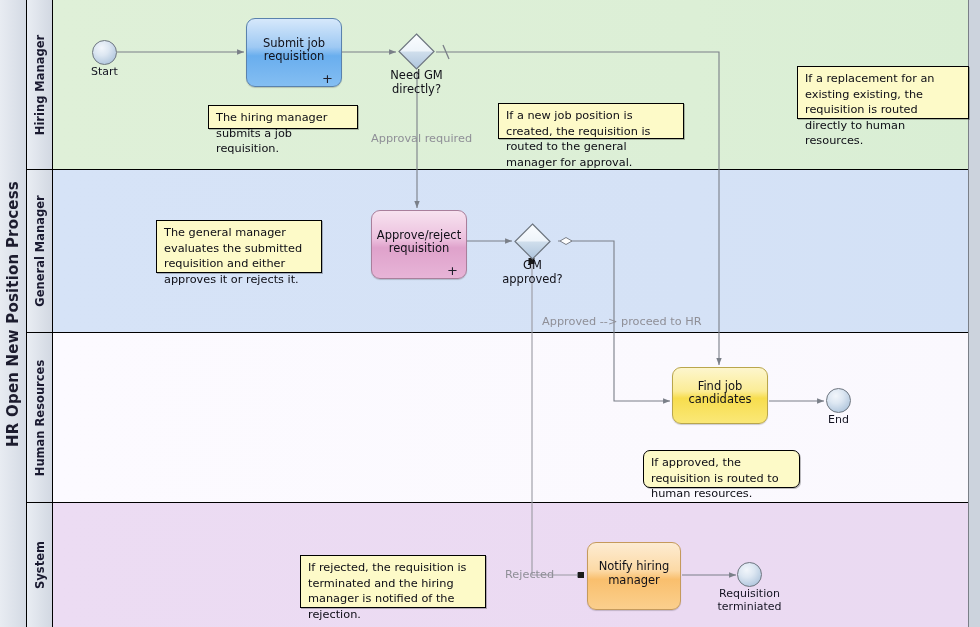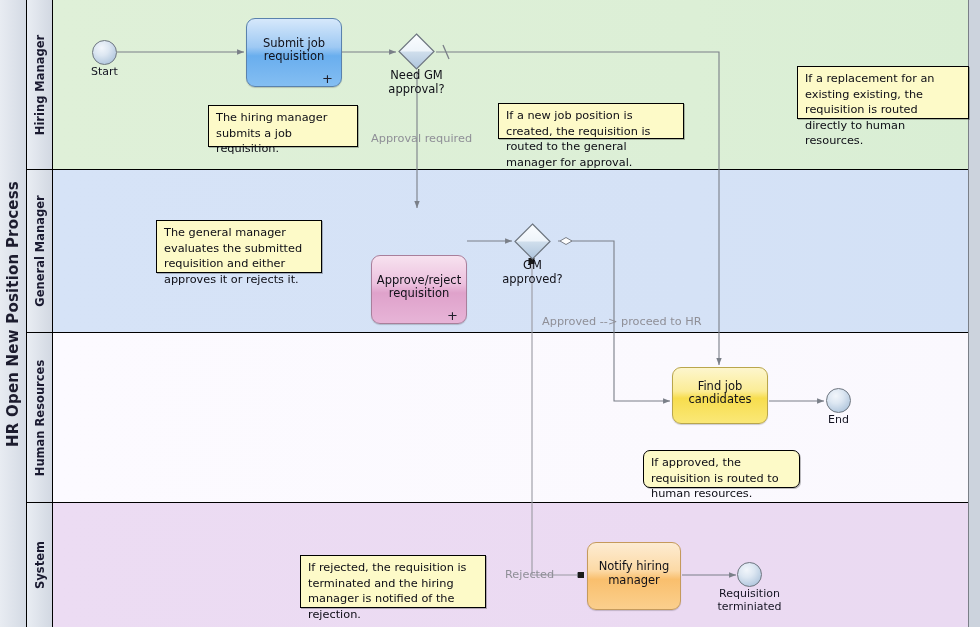--- a/index.html
+++ b/index.html
@@ -249,25 +249,25 @@
           <stop offset="0%" stop-color="#fbfdff"></stop>
           <stop offset="48%" stop-color="#eef4fa"></stop>
           <stop offset="52%" stop-color="#cfdeec"></stop>
           <stop offset="100%" stop-color="#aec5dd"></stop>
         </linearGradient>
       </defs>
       <path d="M 18.5 1 L 36 18.5 L 18.5 36 L 1 18.5 z" fill="url(#gwg1)" stroke="#6e7680" stroke-width="1.2"></path>
     </svg>
     <div class="gw-label">
       <div>Need GM</div>
-      <div>approval?</div>
-    </div>
-  </div>
-
-  <div class="node task task-pink" style="left:371px; top:210px; width:96px; height:69px;margin-top:45px;">
+      <div>directly?</div>
+    </div>
+  </div>
+
+  <div class="node task task-pink" style="left:371px; top:210px; width:96px; height:69px;">
     <div class="tlabel">
       <div>Approve/reject</div>
       <div>requisition</div>
     </div>
     <div class="plus">+</div>
   </div>
 
   <div class="node gateway" style="left:514px; top:223px;">
     <svg width="37" height="37" viewBox="0 0 37 37">
       <path d="M 18.5 1 L 36 18.5 L 18.5 36 L 1 18.5 z" fill="url(#gwg1)" stroke="#6e7680" stroke-width="1.2"></path>
@@ -308,21 +308,21 @@
     <div class="ev-label">
       <div>Requisition</div>
       <div>terminiated</div>
     </div>
   </div>
 
   <div class="flow-label" style="left:371px; top:132px;">Approval required</div>
   <div class="flow-label" style="left:542px; top:315px;">Approved --&gt; proceed to HR</div>
   <div class="flow-label" style="left:505px; top:568px;">Rejected</div>
 
-  <div class="note" style="left:208px; top:105px; width:150px; height:42px;">The hiring manager submits a job requisition.</div>
+  <div class="note" style="left:208px; top:105px; width:150px; height:24px;">The hiring manager submits a job requisition.</div>
 
   <div class="note" style="left:498px; top:103px; width:186px; height:36px;">If a new job position is created, the requisition is routed to the general manager for approval.</div>
 
   <div class="note" style="left:797px; top:66px; width:172px; height:53px;">If a replacement for an existing existing, the requisition is routed directly to human resources.</div>
 
   <div class="note" style="left:156px; top:220px; width:166px; height:53px;">The general manager evaluates the submitted requisition and either approves it or rejects it.</div>
 
   <div class="note" style="left:643px; top:450px; width:157px; height:38px;border-radius:7px;">If approved, the requisition is routed to human resources.</div>
 
   <div class="note" style="left:300px; top:555px; width:186px; height:53px;">If rejected, the requisition is terminated and the hiring manager is notified of the rejection.</div>

